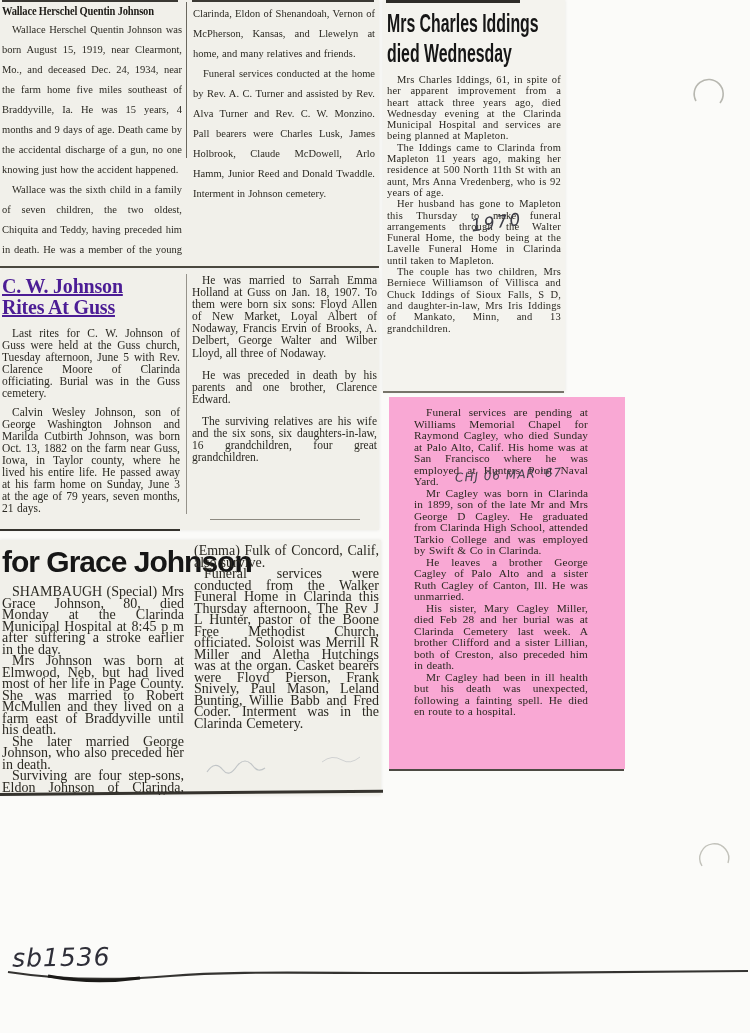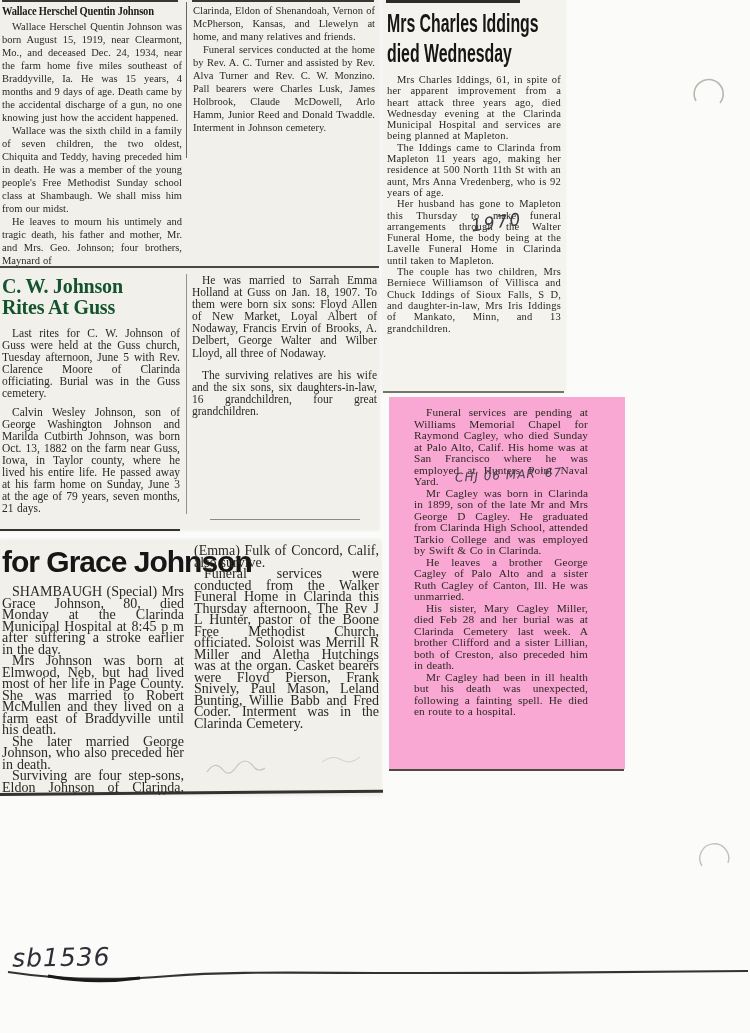--- a/index.html
+++ b/index.html
@@ -15,29 +15,29 @@
             word-spacing:0.5px; }
   .no-indent p:first-child { text-indent:0; }
   .gap-paras p + p { margin-top:10px; }
   .gap-sm p + p { margin-top:6px; }
 
   
   .hl-wallace { font-weight:bold; font-size:12.5px; line-height:14px;
     white-space:nowrap; transform:scaleX(.84); transform-origin:0 0;
     letter-spacing:-.2px; color:#1d1b17; }
   .hl-cw { font-weight:bold; font-size:20px; line-height:21px;
-    letter-spacing:-.2px; color:#14532d; }
+    letter-spacing:-.2px; color:#4c1d95;text-decoration:underline; }
   .hl-sans { font-family:"Liberation Sans", sans-serif; font-weight:bold;
     color:#161616; white-space:nowrap; }
   .hl-iddings { font-size:26px; line-height:30px; transform:scaleX(.61);
     transform-origin:0 0; letter-spacing:0; }
   .hl-grace { font-size:30px; line-height:32px; letter-spacing:-1px; }
 
   
-  .txt-wallace { font-size:10.5px; line-height:13px;font-family:Liberation Serif, serif; }
+  .txt-wallace { font-size:10.5px; line-height:20px;font-family:Liberation Serif, serif; }
   .txt-cw      { font-size:11.5px; line-height:12.1px; }
   .txt-grace   { font-size:14px; line-height:11.5px; }
   .txt-iddings { font-size:10.5px; line-height:11.3px; letter-spacing:.2px; }
   .txt-cagley  { font-size:11.3px; line-height:11.5px; letter-spacing:.1px; }
   .txt-cagley p { text-indent:12px; }
 
   .vrule { position:absolute; width:1px; }
   .hline { position:absolute; }
   .topdash { position:absolute; height:2px; background:#3a3833; top:0; }
 
@@ -87,20 +87,21 @@
         <div>Rites At Guss</div>
       </div>
       <div class="news txt-cw gap-sm" style="margin-top:9px;">
           <p>Last rites for C. W. Johnson of Guss were held at the Guss church, Tuesday afternoon, June 5 with Rev. Clarence Moore of Clarinda officiating. Burial was in the Guss cemetery.</p>
           <p>Calvin Wesley Johnson, son of George Washington Johnson and Marilda Cutbirth Johnson, was born Oct. 13, 1882 on the farm near Guss, Iowa, in Taylor county, where he lived his entire life. He passed away at his farm home on Sunday, June 3 at the age of 79 years, seven months, 21 days.</p>
         </div>
     </div>
     <div class="col" style="left:192px;top:4px;width:185px;">
       <div class="news txt-cw gap-paras">
           <p>He was married to Sarrah Emma Holland at Guss on Jan. 18, 1907. To them were born six sons: Floyd Allen of New Market, Loyal Albert of Nodaway, Francis Ervin of Brooks, A. Delbert, George Walter and Wilber Lloyd, all three of Nodaway.</p>
+          <p>He was preceded in death by his parents and one brother, Clarence Edward.</p>
           <p>The surviving relatives are his wife and the six sons, six daughters-in-law, 16 grandchildren, four great grandchildren.</p>
         </div>
     </div>
   </div>
 
   <div class="hline" style="left:0;top:529px;width:180px;height:2px;background:#35332e;z-index:2;"></div>
   <div class="hline" style="left:210px;top:519px;width:150px;height:1px;background:#8d8a81;z-index:2;"></div>
 
   <div class="clip" style="left:0;top:540px;width:381px;height:255px;">
     <div class="col hl-sans hl-grace" style="left:2px;top:6px;">for Grace Johnson</div>

